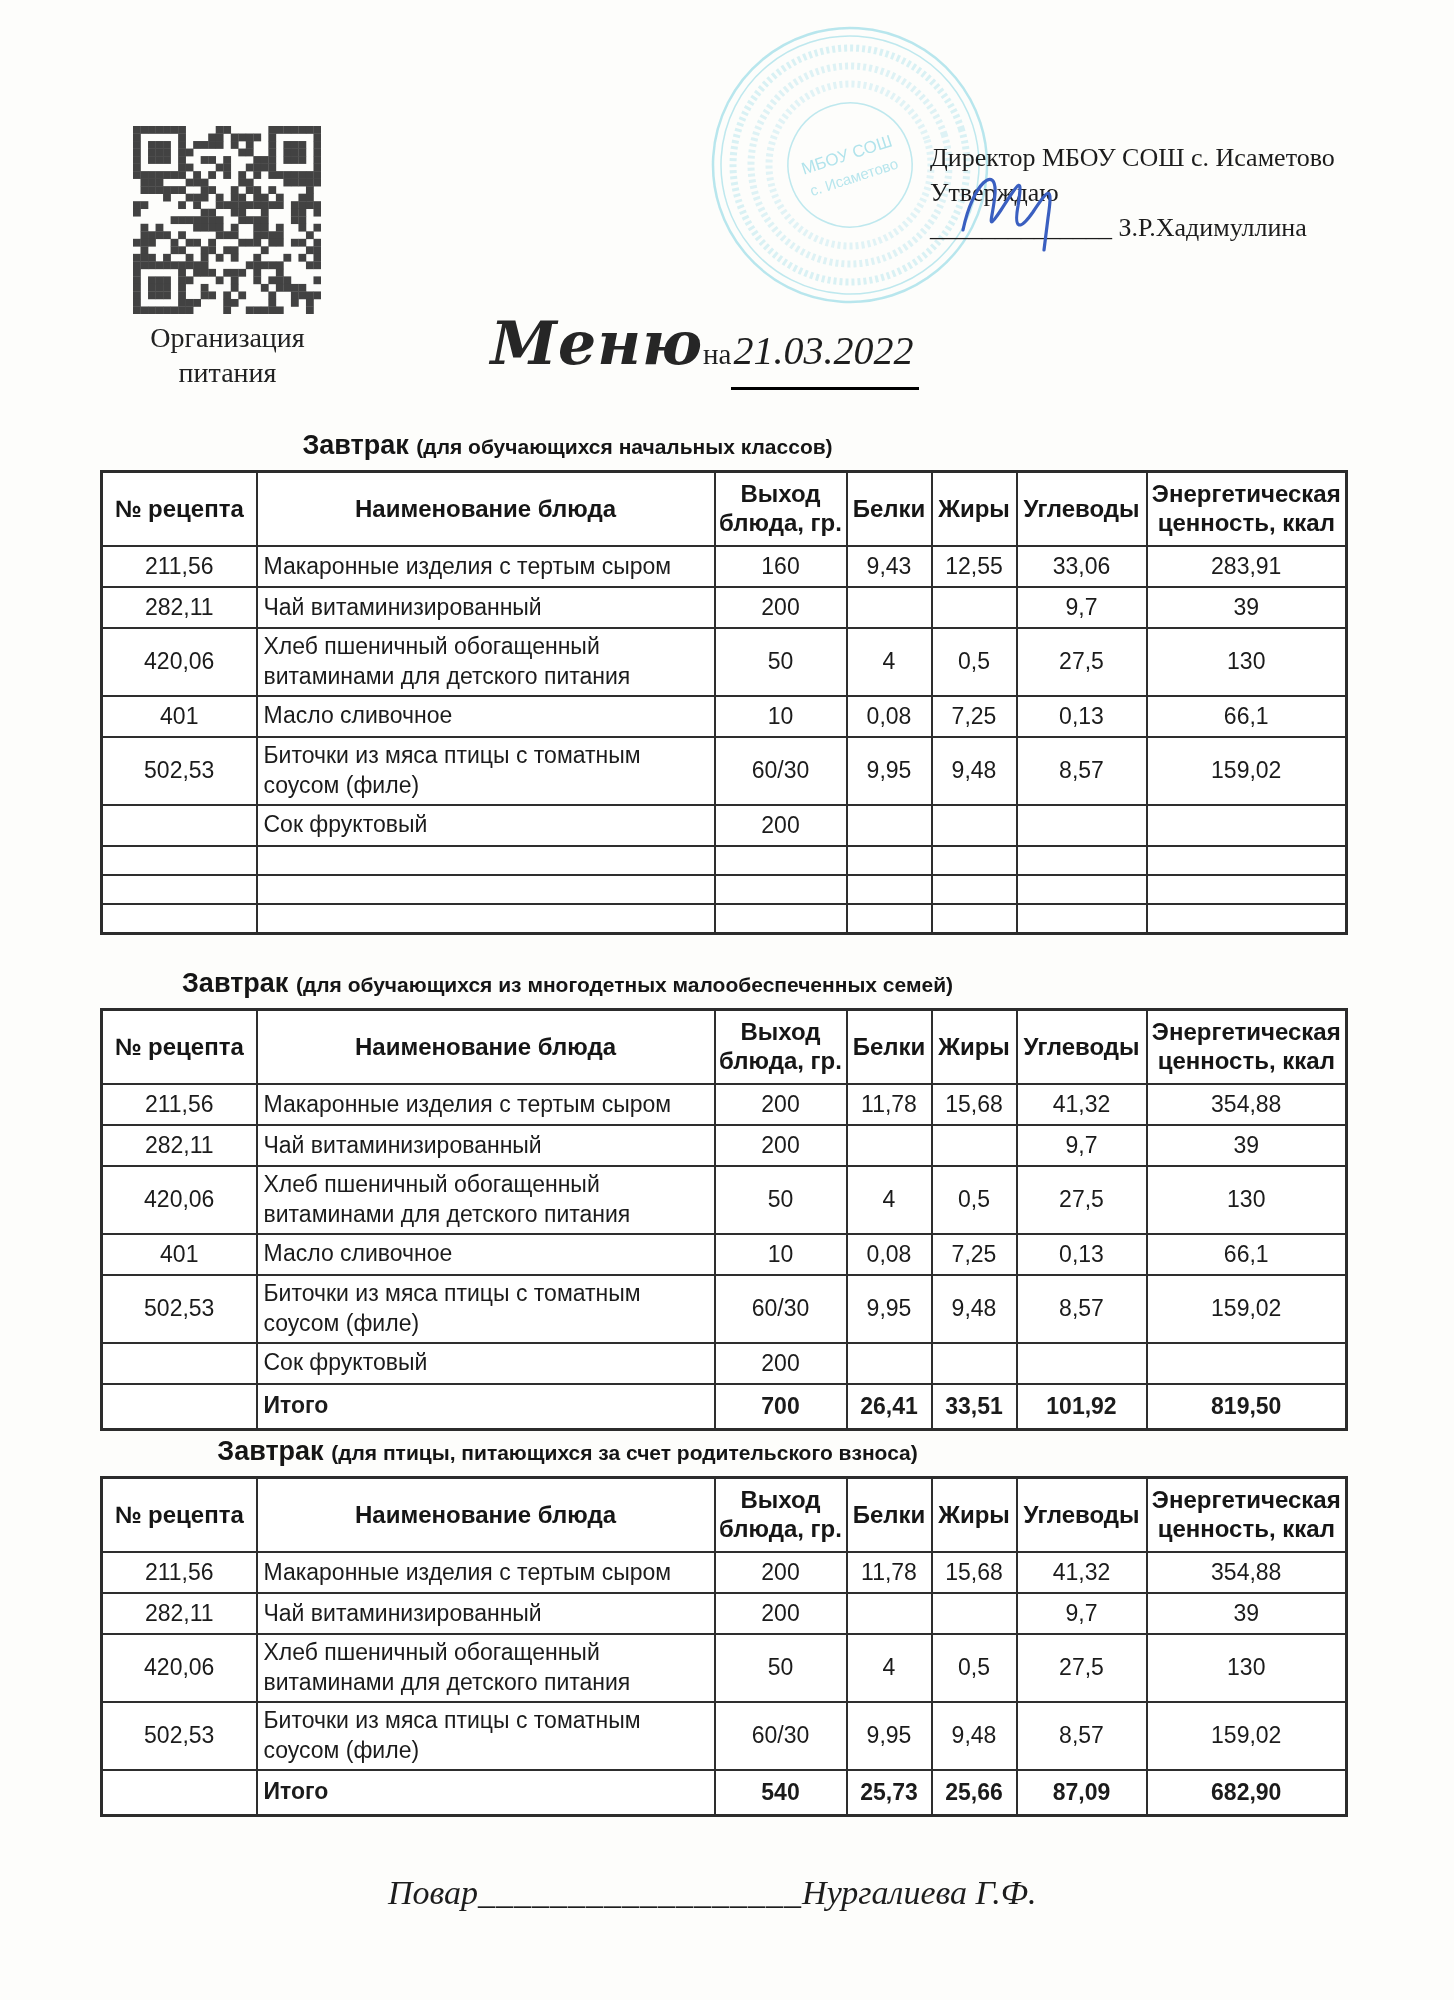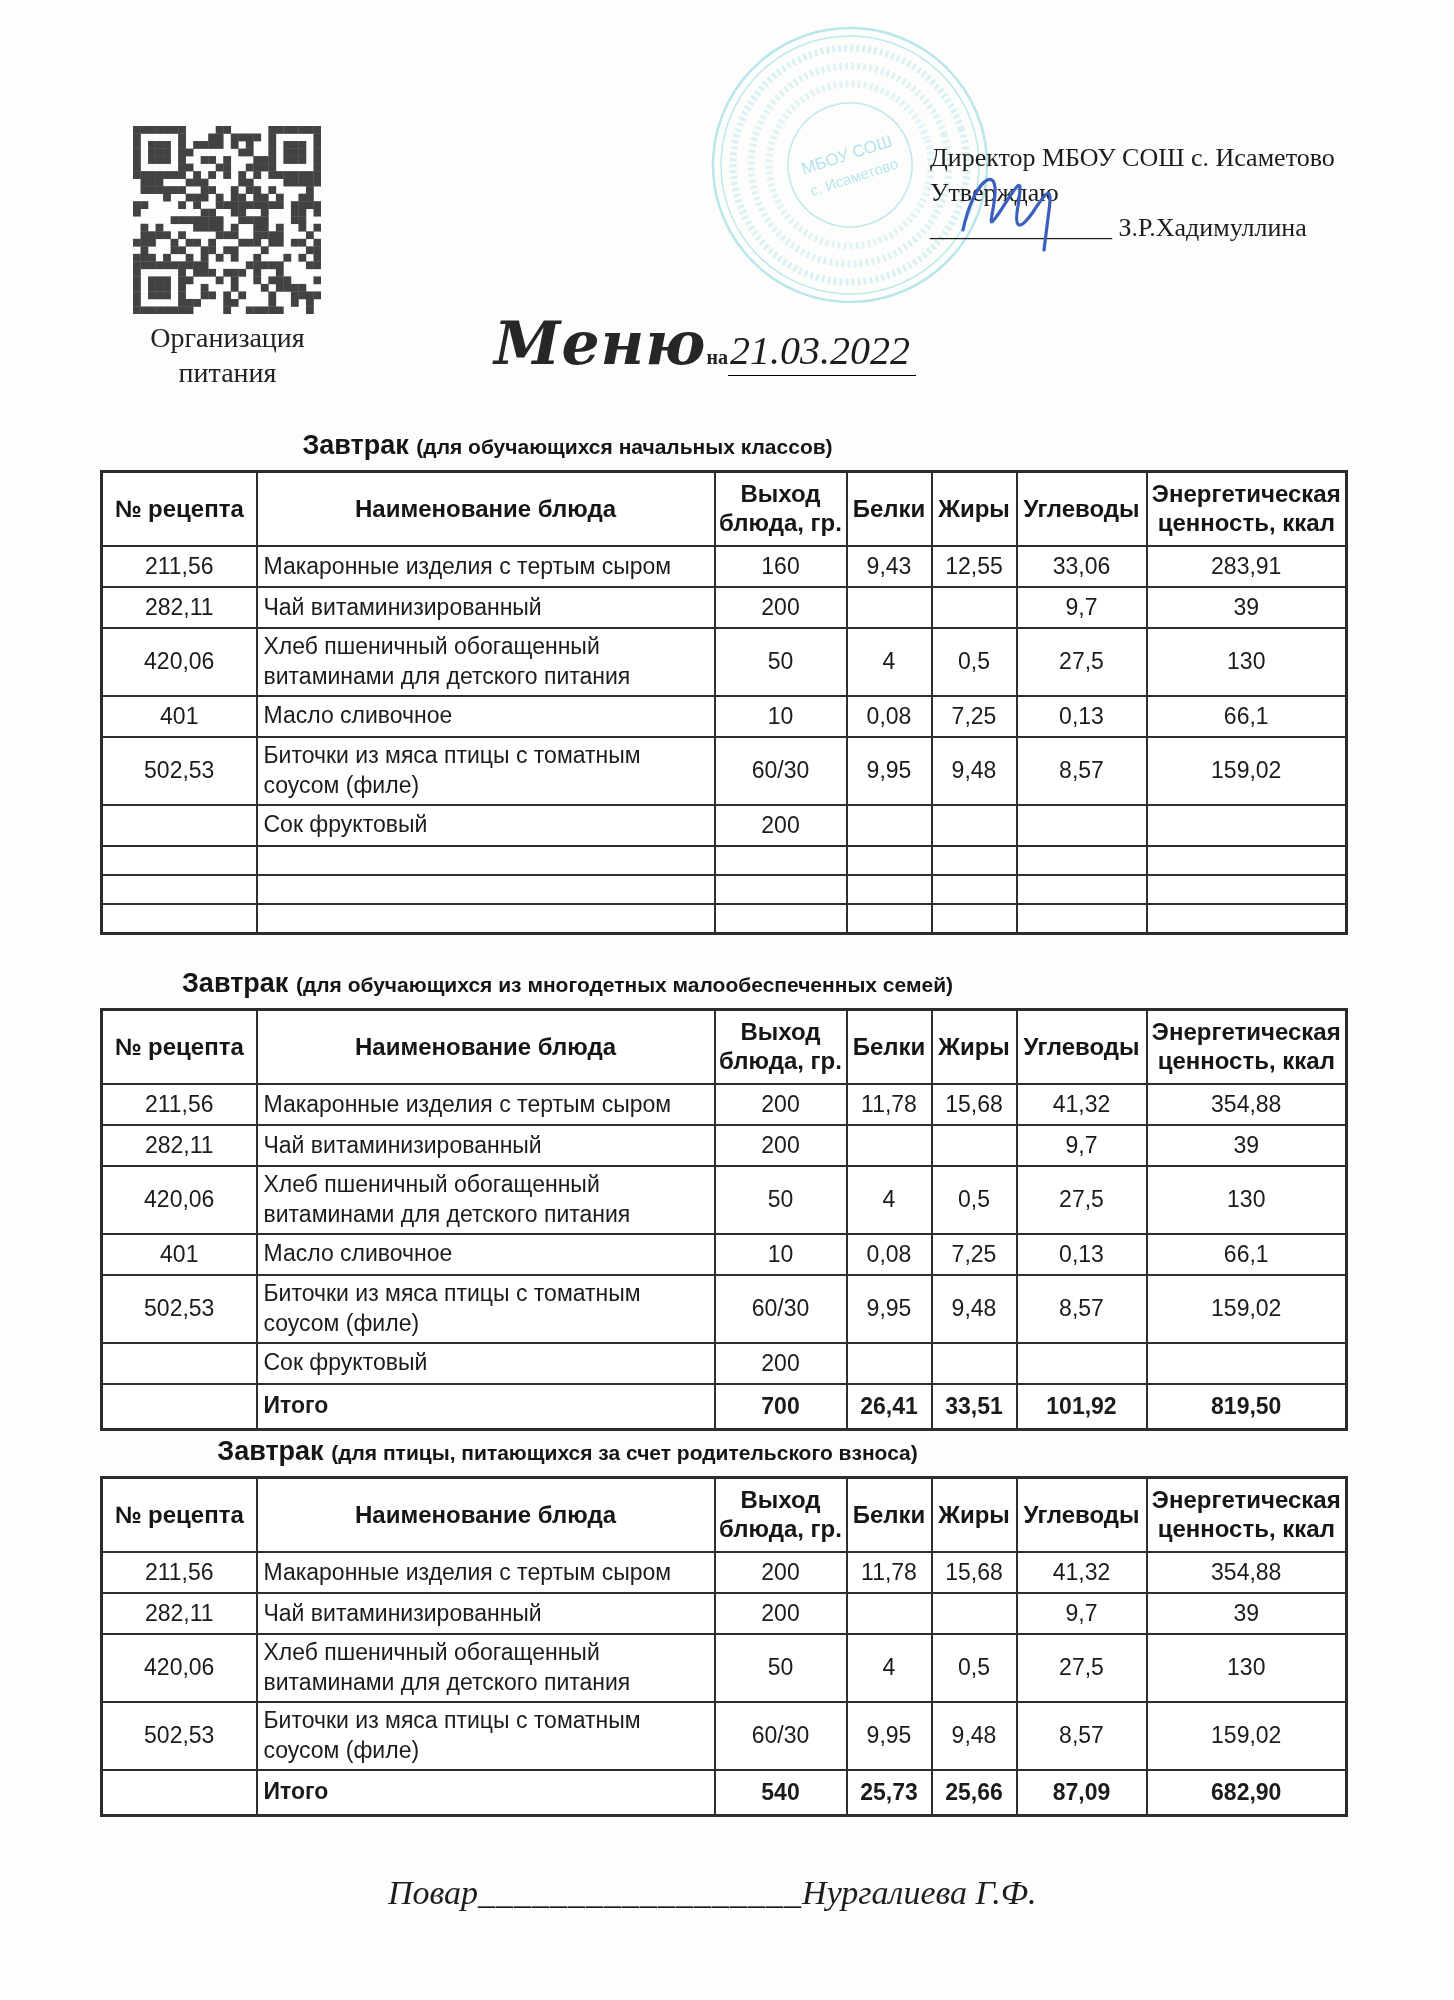--- a/index.html
+++ b/index.html
@@ -19,22 +19,22 @@
     position:absolute;left:930px;top:140px;width:420px;z-index:2;
     font-family:"Liberation Serif",serif;font-size:26px;line-height:1.35;color:#1c1c1c;
   }
   .signature{position:absolute;left:945px;top:158px;width:200px;height:100px;z-index:3;}
   .title-row{
     position:absolute;left:100px;top:308px;width:1210px;z-index:2;
     display:flex;justify-content:center;align-items:baseline;
     font-family:"Liberation Serif",serif;
   }
   .menu-word{font-family:"DejaVu Serif",serif;font-style:italic;font-weight:bold;font-size:60px;color:#262626;letter-spacing:1px;}
-  .title-na{font-size:20px;color:#222;font-weight:bold;}
-  .title-date{font-size:40px;font-style:italic;border-bottom:1px solid #000000;padding:0 6px 1px 2px;color:#1e1e1e;}
+  .title-na{font-size:29px;color:#222;}
+  .title-date{font-size:40px;font-style:italic;border-bottom:3px solid #000000;padding:0 6px 13px 2px;color:#1e1e1e;}
   
   .menu-block{position:absolute;left:100px;width:1245px;}
   .block-1{top:430px;}
   .block-2{top:968px;}
   .block-3{top:1436px;}
   .caption{
     width:100%;box-sizing:border-box;padding-right:310px;text-align:center;
     font-weight:bold;font-size:27px;margin-bottom:9px;white-space:nowrap;color:#151515;
   }
   .caption .sub{font-size:21px;}

